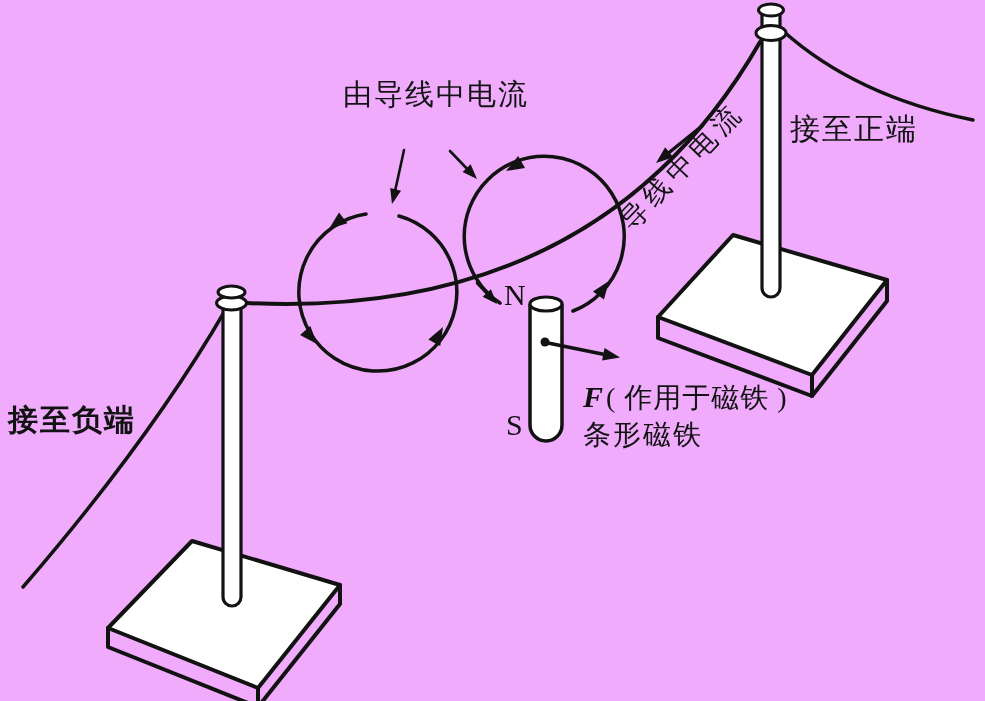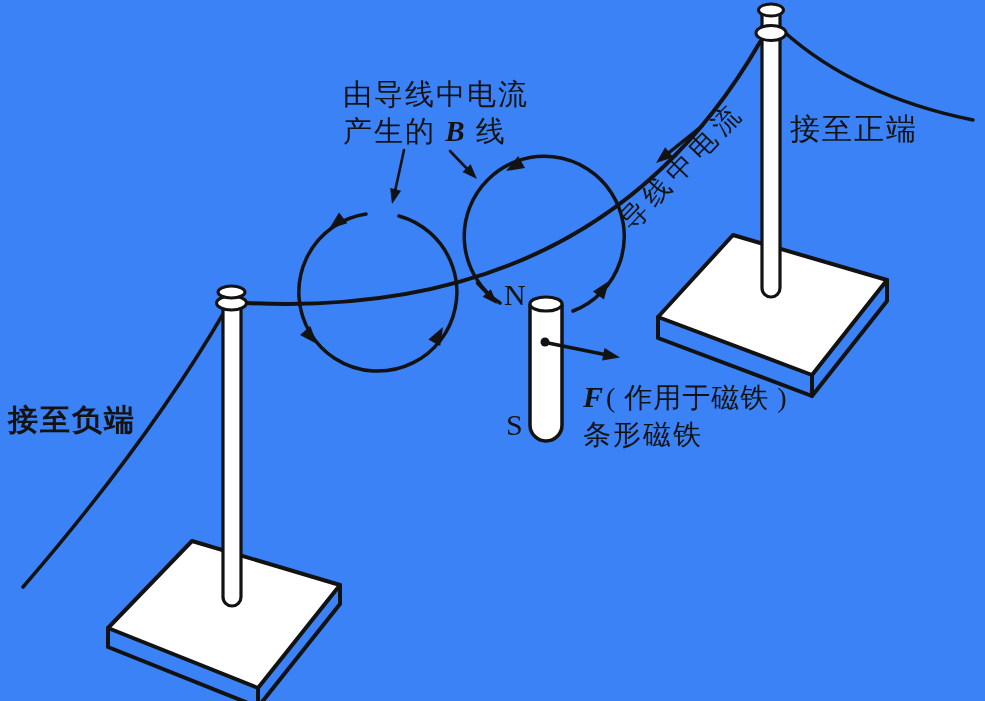--- a/index.html
+++ b/index.html
@@ -1,19 +1,19 @@
 <!DOCTYPE html>
 <html><head>
 <meta charset="utf-8">
 <style>
   html,body{margin:0;padding:0;background:#ffffff;}
   .canvas{
     position:relative;
     width:985px;height:701px;
-    background:#3b82f6;
+    background:#f0abfc;
     overflow:hidden;
     font-family:"Liberation Serif","DejaVu Serif",serif;
     color:#121212;
   }
   .canvas svg{position:absolute;left:0;top:0;}
   .lbl{
     position:absolute;
     white-space:nowrap;
     color:#121212;
     font-family:"Liberation Serif","DejaVu Serif",serif;
@@ -108,21 +108,20 @@
         <circle cx="545" cy="342" r="4.5" fill="#121212" stroke="none"></circle>
         <path d="M548,343 L612,356" stroke-width="3.5"></path>
         <polygon points="0,0 -17,6.4 -17,-6.4" fill="#121212" stroke="none" transform="translate(620,357.5) rotate(11)"></polygon>
       </g>
 
     </g>
   </svg>
 
   <div class="lbl lbl-field">
     <div>由导线中电流</div>
-    <div><span>产生的 </span><span class="sym-b">B</span><span> 线</span></div>
   </div>
 
   <div class="lbl lbl-pos">接至正端</div>
 
   <div class="lbl lbl-neg">接至负端</div>
 
   <div class="lbl lbl-current">导线中电流</div>
 
   <div class="lbl lbl-n">N</div>
 

